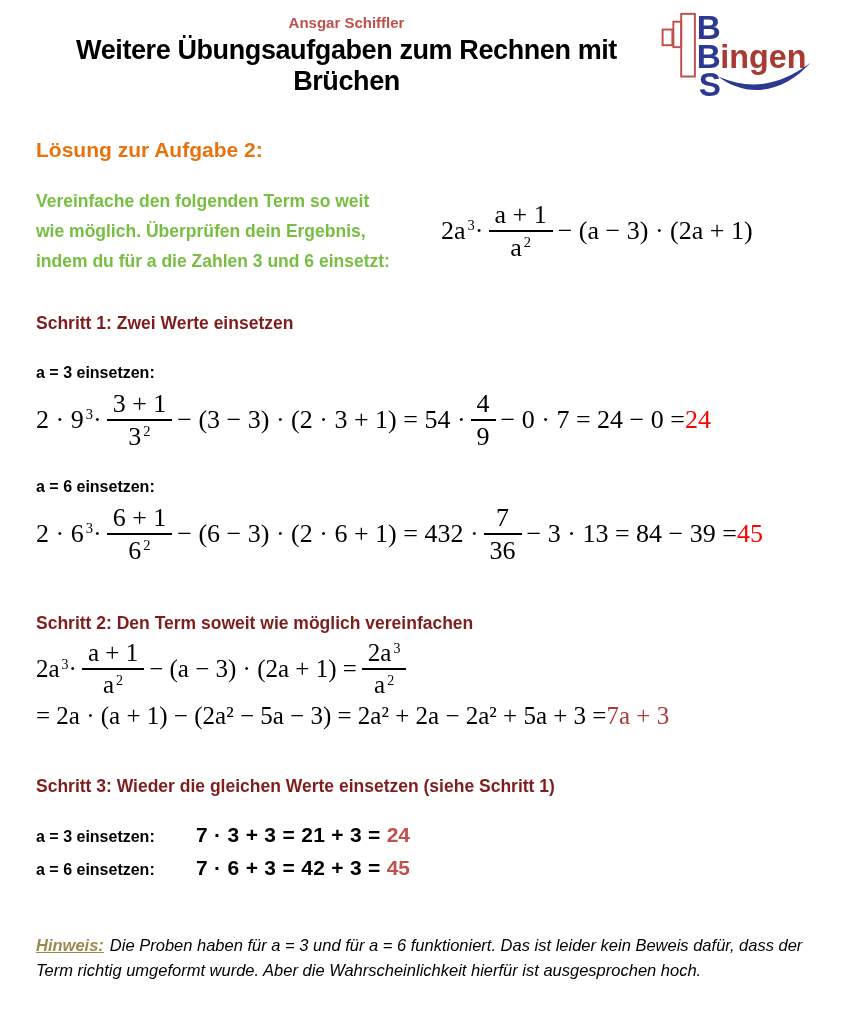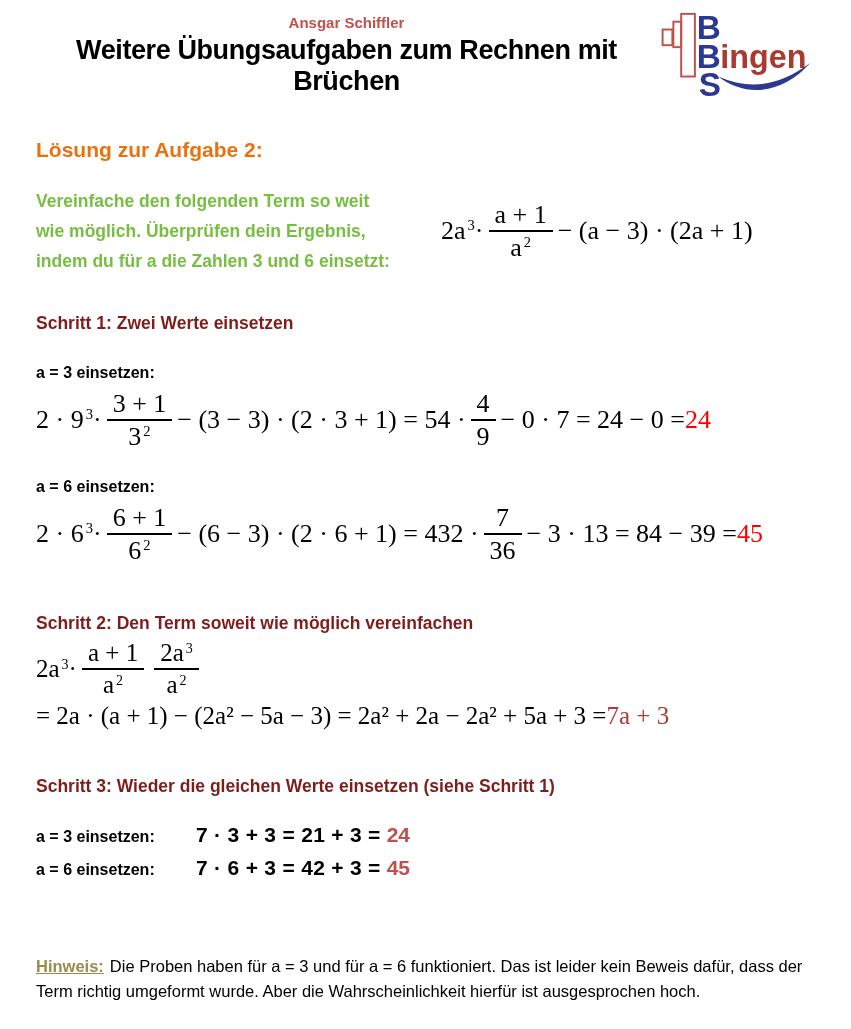--- a/index.html
+++ b/index.html
@@ -51,21 +51,21 @@
   .eq-s2-1 { margin-top:5px; }
   .eq-s2-2 { margin-top:3px; }
   .step3-h { margin-top:46px; }
 
   .step3-rows { margin-top:26px; }
   .s3-row { display:flex; align-items:baseline; height:33px; }
   .s3-row .lbl-purple { width:160px; }
   .s3-expr { font-size:21px; font-weight:600; letter-spacing:0.3px; }
   .s3-res  { font-size:21px; font-weight:600; margin-left:6px; }
 
-  .note { margin-top:65px; font-size:16.5px; line-height:25px; color:#000; }
+  .note { margin-top:44px; font-size:16.5px; line-height:25px; color:#000;font-style:italic; }
   .note-label { color:#9C8A4D; font-weight:bold; text-decoration:underline; margin-right:6px; }
 </style>
 </head>
 <body>
 
 <div class="page">
 
   <div class="header">
     <div class="header-text">
       <div class="author">Ansgar Schiffler</div>
@@ -140,20 +140,21 @@
 
   <div class="h-green step2-h">Schritt 2: Den Term soweit wie möglich vereinfachen</div>
 
   <div class="eq sz-step2 eq-s2-1">
     <span class="t"><span>2a</span><span class="sup">3</span></span>
     <span class="t">·</span>
     <span class="frac">
       <span class="num">a + 1</span>
       <span class="den"><span>a</span><span class="sup">2</span></span>
     </span>
+    <span class="t">− (a − 3) · (2a + 1) =</span>
     <span class="frac">
       <span class="num"><span>2a</span><span class="sup">3</span></span>
       <span class="den"><span>a</span><span class="sup">2</span></span>
     </span>
   </div>
 
   <div class="eq sz-step2 eq-s2-2">
     <span class="t">= 2a · (a + 1) − (2a² − 5a − 3) = 2a² + 2a − 2a² + 5a + 3 =</span>
     <span class="t res-brick">7a + 3</span>
   </div>

